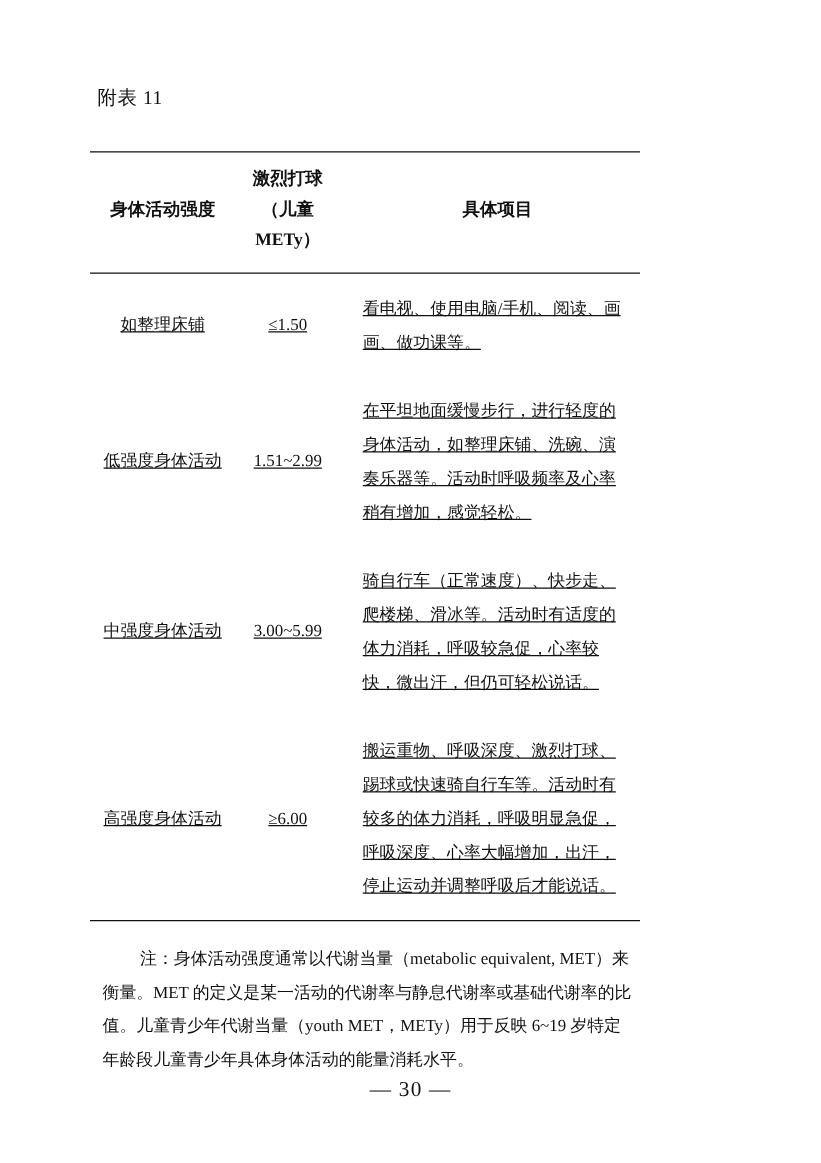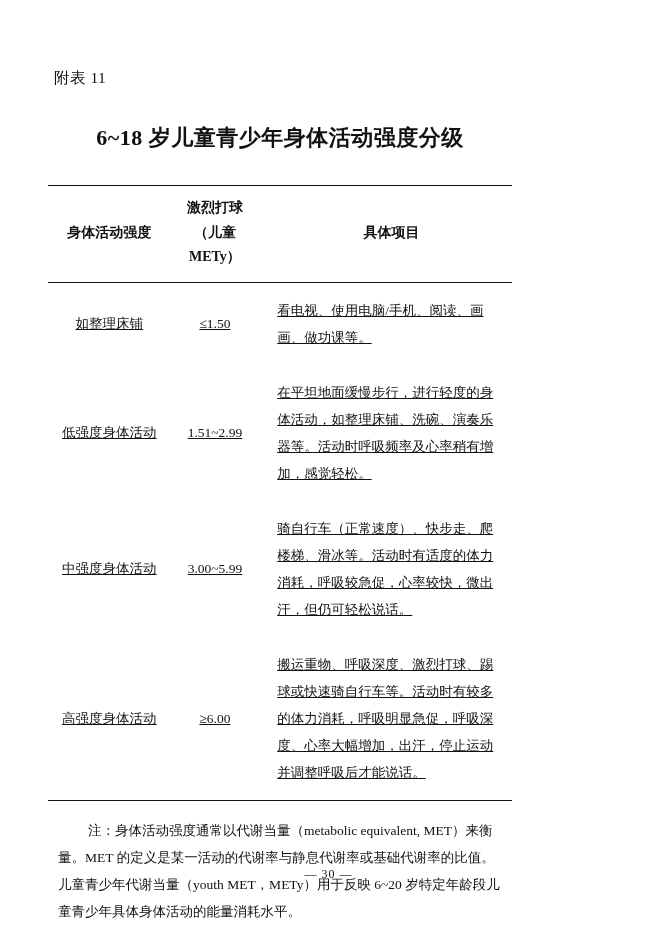--- a/index.html
+++ b/index.html
@@ -14,21 +14,21 @@
     color: #111111;
     position: relative;
     overflow: hidden;
   }
   .page {
     position: absolute;
     left: 0; top: 0;
     width: 584px;
     height: 930px;
     box-sizing: border-box;
-    padding: 68px 72px 20px 48px;
+    padding: 68px 72px 20px 72px;
   }
   .appendix-label {
     font-size: 15.5px;
     letter-spacing: 0.5px;
     margin: 0 0 0 6px;
     font-weight: 400;
   }
   .doc-title {
     text-align: center;
     font-size: 22px;
@@ -81,32 +81,31 @@
   }
   .note .note-first {
     padding-left: 30px;
   }
   .page-number {
     position: absolute;
     bottom: 48px;
     left: 0;
     width: 657px;
     text-align: center;
-    font-size: 12px;
+    font-size: 17px;
     letter-spacing: 1px;
   }
 </style>
 </head>
 <body>
 
 <div class="page">
 
   <div class="appendix-label">附表 11</div>
 
-  <h1 class="doc-title">6~18 岁儿童青少年身体活动强度分级</h1>
 
   <table class="main-table">
     <thead>
       <tr class="top-rule head-rule">
         <th class="col-intensity">身体活动强度</th>
         <th class="col-met">
           <span class="th-met-line1">激烈打球</span>
           <span class="th-met-line2">（儿童 METy）</span>
         </th>
         <th class="col-items" style="text-align:center;">具体项目</th>
@@ -130,18 +129,18 @@
       </tr>
       <tr class="bottom-rule">
         <td class="col-intensity">高强度身体活动</td>
         <td class="col-met">≥6.00</td>
         <td class="col-items">搬运重物、呼吸深度、激烈打球、踢球或快速骑自行车等。活动时有较多的体力消耗，呼吸明显急促，呼吸深度、心率大幅增加，出汗，停止运动并调整呼吸后才能说话。</td>
       </tr>
     </tbody>
   </table>
 
   <div class="note">
-    <span class="note-first">注：身体活动强度通常以代谢当量（metabolic equivalent, MET）来衡量。MET 的定义是某一活动的代谢率与静息代谢率或基础代谢率的比值。儿童青少年代谢当量（youth MET，METy）用于反映 6~20 岁特定年龄段儿童青少年具体身体活动的能量消耗水平。</span>
+    <span class="note-first">注：身体活动强度通常以代谢当量（metabolic equivalent, MET）来衡量。MET 的定义是某一活动的代谢率与静息代谢率或基础代谢率的比值。儿童青少年代谢当量（youth MET，METy）用于反映 6~19 岁特定年龄段儿童青少年具体身体活动的能量消耗水平。</span>
   </div>
 
   <div class="page-number">— 30 —</div>
 
 </div>
 
 </body></html>

